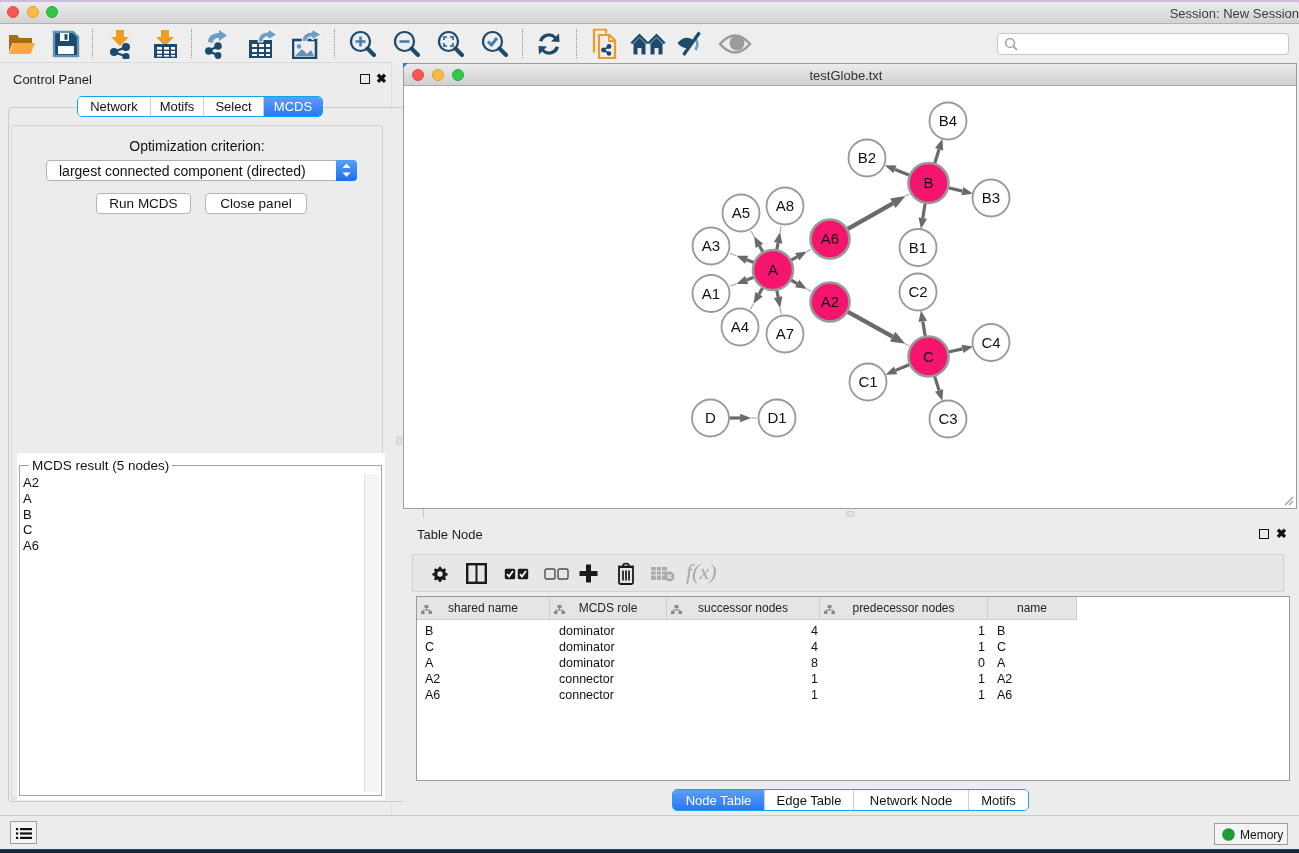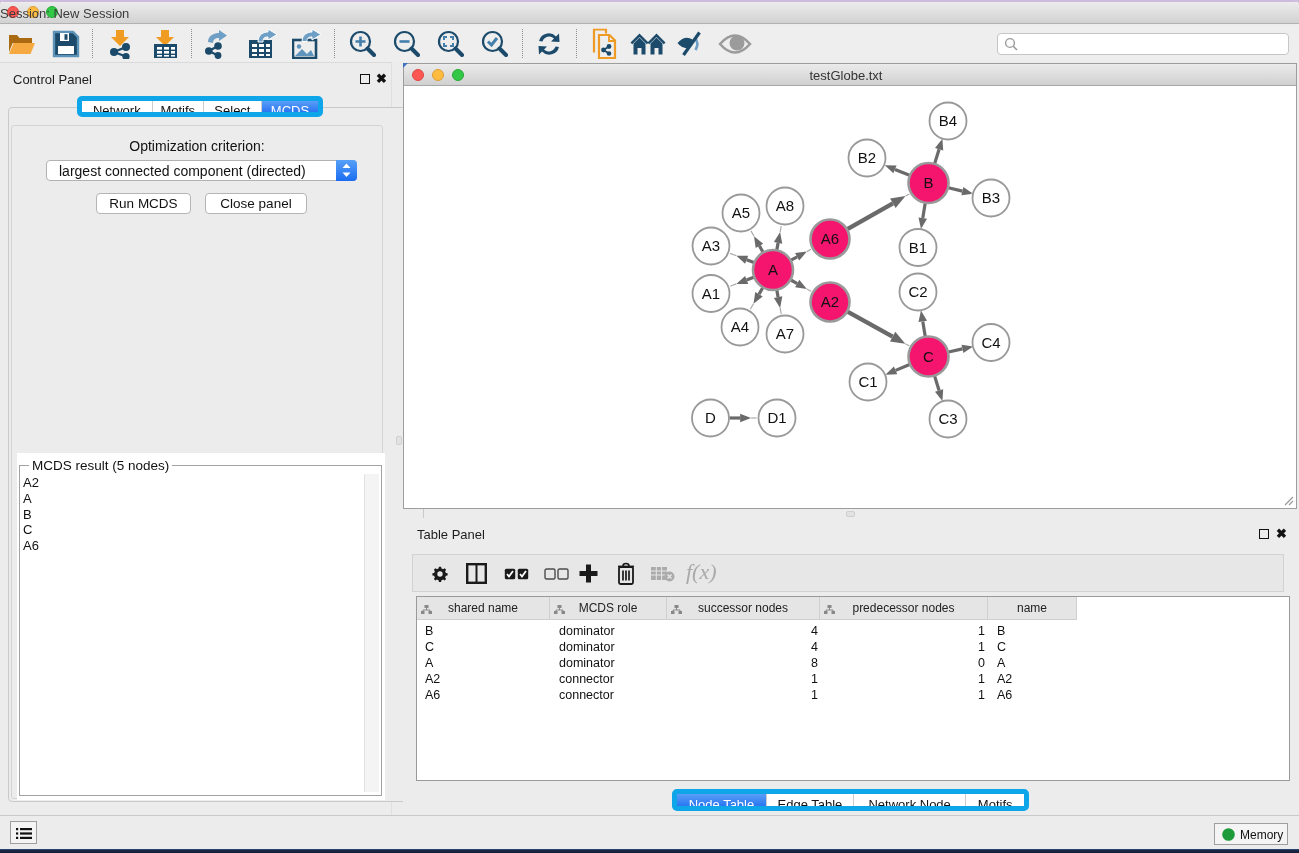--- a/index.html
+++ b/index.html
@@ -4,37 +4,37 @@
 <style>
 * { margin:0; padding:0; box-sizing:border-box; }
 html,body { width:1299px; height:853px; overflow:hidden; }
 body { font-family:"Liberation Sans", sans-serif; background:#cdbbdd; position:relative; }
 .abs { position:absolute; }
 
 #win { position:absolute; left:0; top:0; width:1299px; height:853px; background:#ececec; border-radius:5px 5px 0 0; overflow:hidden; }
 #titlebar { position:absolute; left:0; top:2px; width:1299px; height:22px;
   background:linear-gradient(#ececec,#d2d2d2); border-bottom:1px solid #b1b1b1; border-radius:5px 5px 0 0;}
 #lavtop { position:absolute; left:0; top:0; width:1299px; height:2px; background:#cdbbdd; }
-#titlebar .title { position:absolute; left:0; right:0; top:4px; text-align:left; font-size:13px; color:#3c3c3c; }
+#titlebar .title { position:absolute; left:0; right:0; top:4px; text-align:right; font-size:13px; color:#3c3c3c; }
 .tl { position:absolute; width:12px; height:12px; border-radius:50%; top:4px; }
 .tl.r { background:#fc5753; border:1px solid #df4744; }
 .tl.y { background:#fdbc40; border:1px solid #de9f34; }
 .tl.g { background:#33c748; border:1px solid #27aa35; }
 
 #toolbar { position:absolute; left:0; top:25px; width:1299px; height:37px; background:#eeeeee; }
 #toolbar svg { position:absolute; top:50%; transform:translateY(-50%); }
 .tsep { position:absolute; top:4px; height:29px; width:0; border-left:1px dotted #8f8f8f; }
 #searchbox { position:absolute; left:997px; top:8px; width:292px; height:22px; background:#fff; border:1px solid #c6c6c6; border-radius:4px; }
 
 #cpanel { position:absolute; left:0; top:62px; width:392px; height:753px; background:#ececec; border-top:1px solid #dadada; border-right:1px solid #e0e0e0;}
 .paneltitle { position:absolute; font-size:13px; color:#1d1d1d; }
 .winbtn { position:absolute; width:10px; height:10px; border:1.6px solid #111; background:transparent; }
 .xbtn { position:absolute; font-size:13px; font-weight:bold; color:#111; line-height:10px;}
 
-.seg { position:absolute; display:flex; height:21px; z-index:5; border-radius:5px; background:#fff; border:5px solid #0ea5e9; overflow:hidden; }
+.seg { position:absolute; display:flex; height:21px; z-index:5; border-radius:5px; background:#fff; border:1px solid #0ea5e9; overflow:hidden; }
 .seg .t { font-size:13px; color:#111; text-align:center; line-height:20px; border-right:1px solid #cdcdcd; background:#fff; }
 .seg .t:last-child { border-right:none; }
 .seg .t.sel { background:linear-gradient(#5a9ef7,#2a76f2); color:#fff; }
 
 #cp-outer { position:absolute; left:8px; top:44px; width:416px; height:695px; border:1px solid #c9c9c9; border-radius:4px; background:#ececec; }
 #cp-inner { position:absolute; left:2px; top:17px; width:372px; height:674px; border:1px solid #d4d4d4; border-radius:3px; background:#ececec; }
 .btn { position:absolute; background:#fff; border:1px solid #b5b5b5; border-radius:4px; font-size:13.5px; color:#111; text-align:center; }
 #dropdown { position:absolute; left:34px; top:34px; width:311px; height:21px; background:#fff; border:1px solid #b2b2b2; border-radius:4px; font-size:14px; color:#111; }
 #dropdown .stp { position:absolute; right:-1px; top:-1px; width:21px; height:21px; border-radius:0 4px 4px 0; background:linear-gradient(#57a0f8,#1c6cf2); }
 
@@ -353,21 +353,21 @@
 <text x="372" y="336">D1</text>
     </svg>
     <svg style="position:absolute; right:2px; bottom:2px;" width="10" height="10" viewBox="0 0 10 10">
       <path d="M9 1 L1 9 M9 5 L5 9" stroke="#9a9a9a" stroke-width="1.2" fill="none"></path>
     </svg>
   </div>
 
   <div class="abs" style="left:396px; top:436px; width:6px; height:9px; background:#e2e2e2; border:1px solid #cfcfcf; border-radius:2px;"></div>
   <div class="abs" style="left:846px; top:511px; width:9px; height:6px; background:#e2e2e2; border:1px solid #cfcfcf; border-radius:2px;"></div>
   <div id="tpanel">
-    <div class="paneltitle" style="left:14px; top:9px;">Table Panel</div>
+    <div class="paneltitle" style="left:14px; top:9px;">Table Node</div>
     <div class="winbtn" style="left:856px; top:11px;"></div>
     <div class="xbtn" style="left:873px; top:11px;">✖</div>
     <div id="ttoolbar">
 
       <svg style="position:absolute; left:18px; top:10px;" width="18" height="18" viewBox="0 0 20 20">
         <path fill="#1a1a1a" d="M10 2 l1.2 0 .4 2 a6 6 0 0 1 1.8.75 l1.7-1.1 1.7 1.7 -1.1 1.7 a6 6 0 0 1 .75 1.8 l2 .4 0 2.4 -2 .4 a6 6 0 0 1 -.75 1.8 l1.1 1.7 -1.7 1.7 -1.7-1.1 a6 6 0 0 1 -1.8.75 l-.4 2 -2.4 0 -.4-2 a6 6 0 0 1 -1.8-.75 l-1.7 1.1 -1.7-1.7 1.1-1.7 a6 6 0 0 1 -.75-1.8 l-2-.4 0-2.4 2-.4 a6 6 0 0 1 .75-1.8 l-1.1-1.7 1.7-1.7 1.7 1.1 a6 6 0 0 1 1.8-.75 l.4-2 z"></path>
         <circle cx="10" cy="10" r="3" fill="#e7e7e7"></circle>
       </svg>
 
       <svg style="position:absolute; left:53px; top:8px;" width="21" height="21" viewBox="0 0 21 21">

